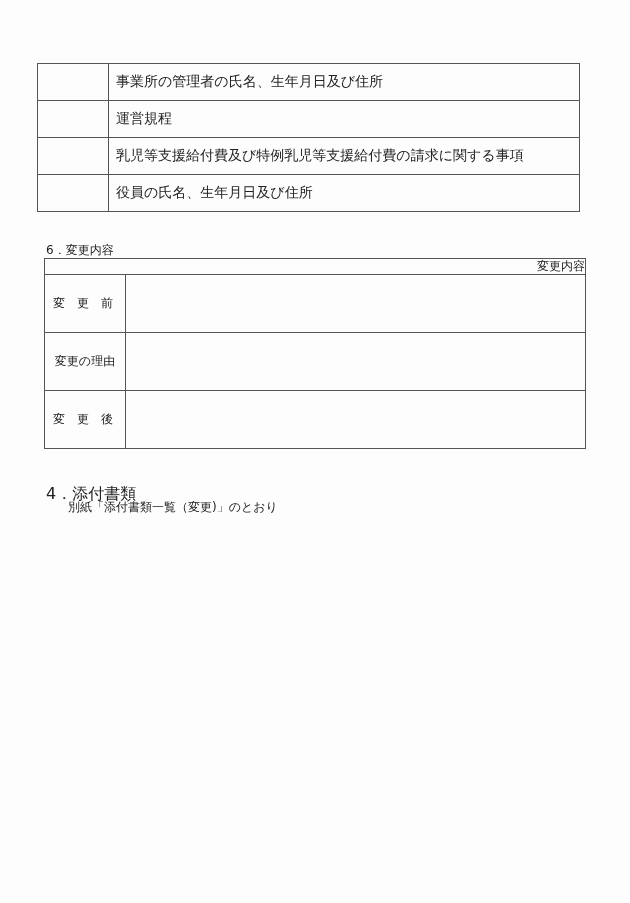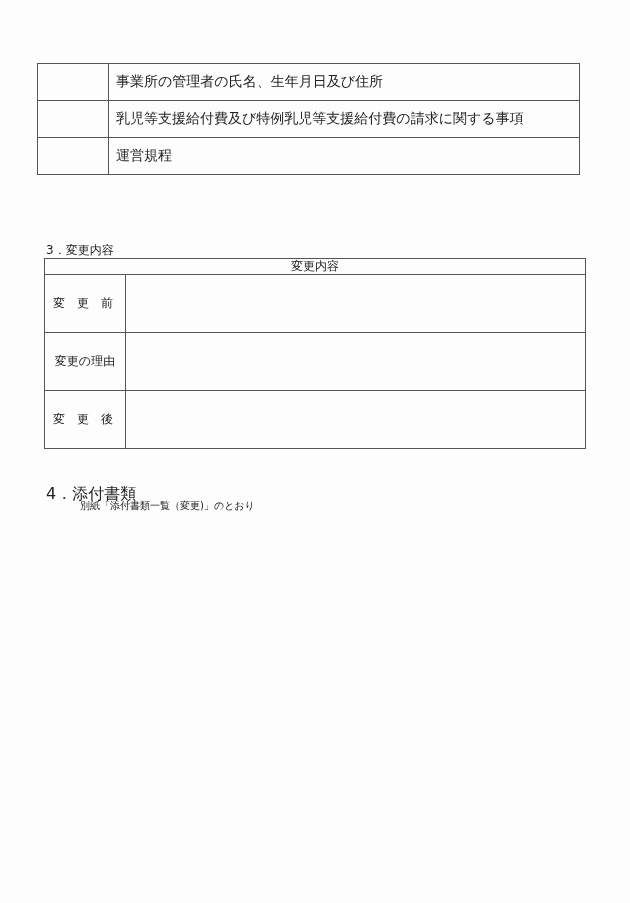--- a/index.html
+++ b/index.html
@@ -4,51 +4,55 @@
 <style>
   html, body { margin:0; padding:0; }
   body { width:630px; height:903px; background:#fdfdfd; position:relative; font-family:"DejaVu Sans", sans-serif; color:#222; overflow:hidden; }
   .t1 { position:absolute; left:37px; top:63px; width:543px; border-collapse:collapse; }
   .t1 td { border:1px solid #555; height:36px; font-size:14px; padding:0; }
   .t1 td.c0 { width:70px; }
   .t1 td.c1 { padding-left:7px; }
   .h3 { position:absolute; left:46px; top:242px; font-size:12px; }
   .t2 { position:absolute; left:44px; top:258px; width:542px; border-collapse:collapse; }
   .t2 td { border:1px solid #555; font-size:12px; padding:0; }
-  .t2 .hdr { height:15px; text-align:center; line-height:15px;margin-left:12px; }
+  .t2 .hdr { height:15px; text-align:right; line-height:15px;margin-left:12px; }
   .t2 .date { height:15px; line-height:15px; }
   .t2 .lab { width:72px; text-align:center; }
   .t2 .big { height:57px; }
   .t2 .spread { letter-spacing:12px; padding-left:8px; text-align:left; }
   .dateval { text-align:center; word-spacing:0; }
   .dateval span { display:inline-block; }
   .h4 { position:absolute; left:46px; top:484px; font-size:16px; }
-  .p4 { position:absolute; left:80px; top:499px; font-size:10px; }
+  .p4 { position:absolute; left:68px; top:499px; font-size:12px; }
 </style>
 </head>
 <body>
 
 <table class="t1">
   <tbody>
       <tr>
     <td class="c0"></td>
     <td class="c1">事業所の管理者の氏名、生年月日及び住所</td>
   </tr>
   <tr>
     <td class="c0"></td>
+    <td class="c1">運営規程</td>
+  </tr>
+  <tr>
+    <td class="c0"></td>
     <td class="c1">乳児等支援給付費及び特例乳児等支援給付費の請求に関する事項</td>
   </tr>
   <tr>
     <td class="c0"></td>
-    <td class="c1">運営規程</td>
+    <td class="c1">役員の氏名、生年月日及び住所</td>
   </tr>
 </tbody>
   </table>
 
-<div class="h3">3．変更内容</div>
+<div class="h3">6．変更内容</div>
 
 <table class="t2">
   <tbody>
       <tr>
     <td class="hdr" colspan="2">変更内容</td>
   </tr>
   <tr>
     <td class="big lab spread">変更前</td>
     <td class="big"></td>
   </tr>

